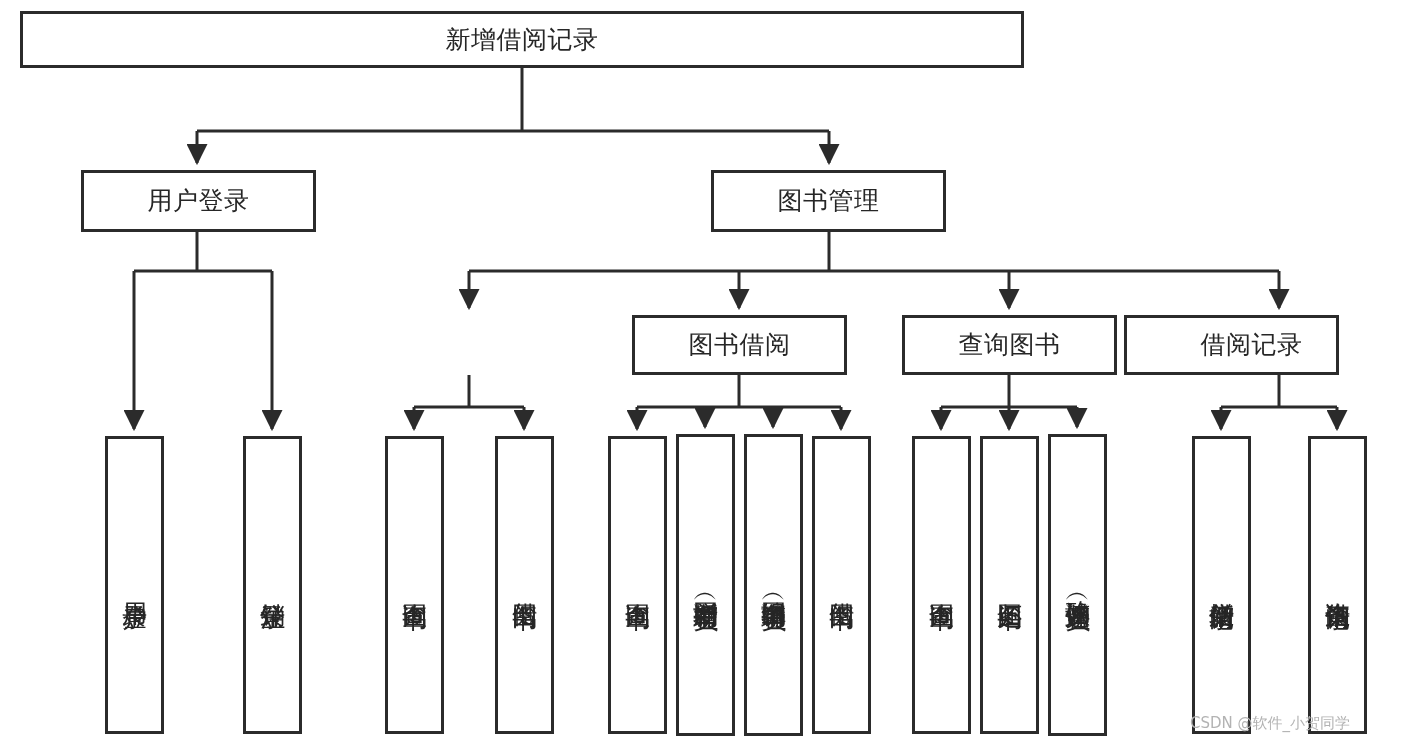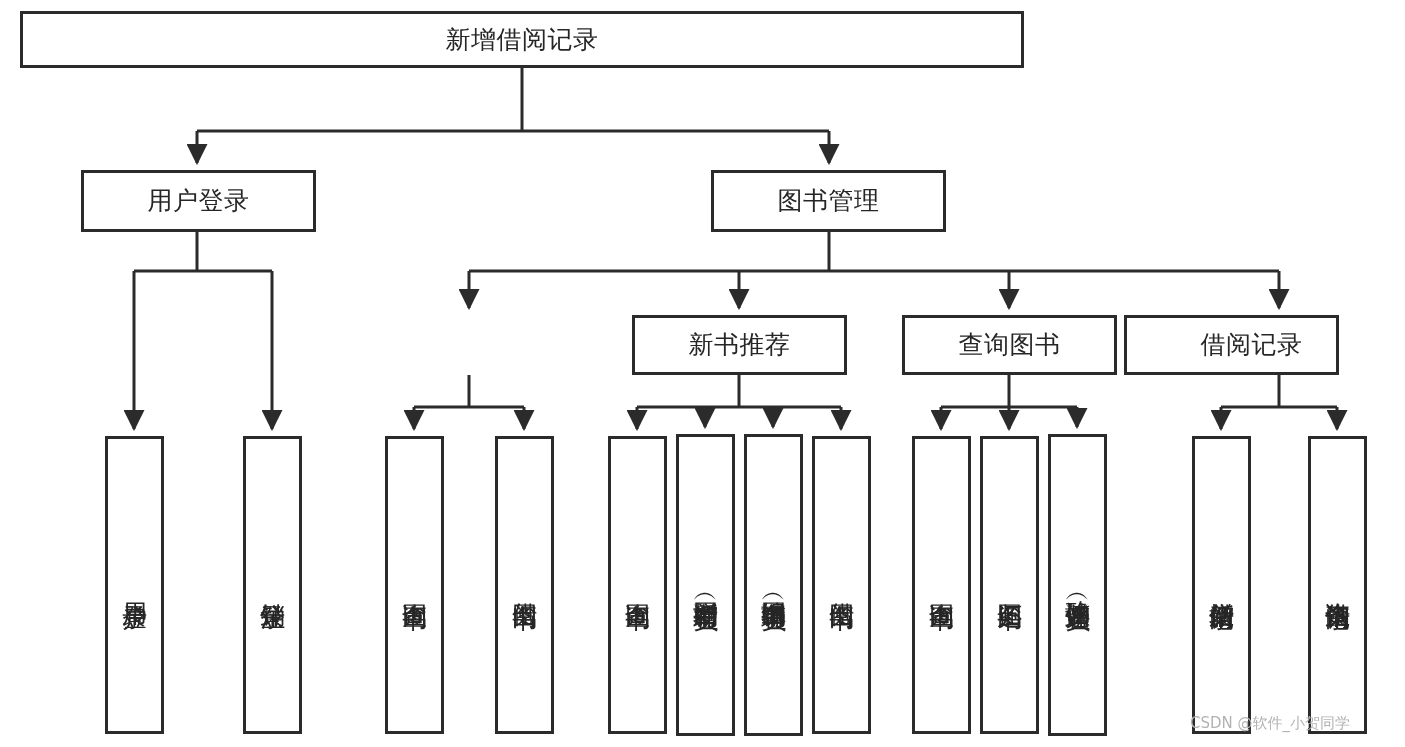--- a/index.html
+++ b/index.html
@@ -118,21 +118,21 @@
   </div>
 
   <div class="node-box" style="left:81px; top:170px; width:235px; height:62px;">
     <span class="node-label-h">用户登录</span>
   </div>
   <div class="node-box" style="left:711px; top:170px; width:235px; height:62px;">
     <span class="node-label-h">图书管理</span>
   </div>
 
   <div class="node-box" style="left:632px; top:315px; width:215px; height:60px;">
-    <span class="node-label-h">新书推荐</span>
+    <span class="node-label-h">图书借阅</span>
   </div>
   <div class="node-box" style="left:902px; top:315px; width:215px; height:60px;">
     <span class="node-label-h">查询图书</span>
   </div>
   <div class="node-box" style="left:1124px; top:315px; width:215px; height:60px;padding-left:40px;">
     <span class="node-label-h">借阅记录</span>
   </div>
 
   <div class="node-box" style="left:105px; top:436px; width:59px; height:298px;">
     <span class="node-label-v">用户登录</span>

